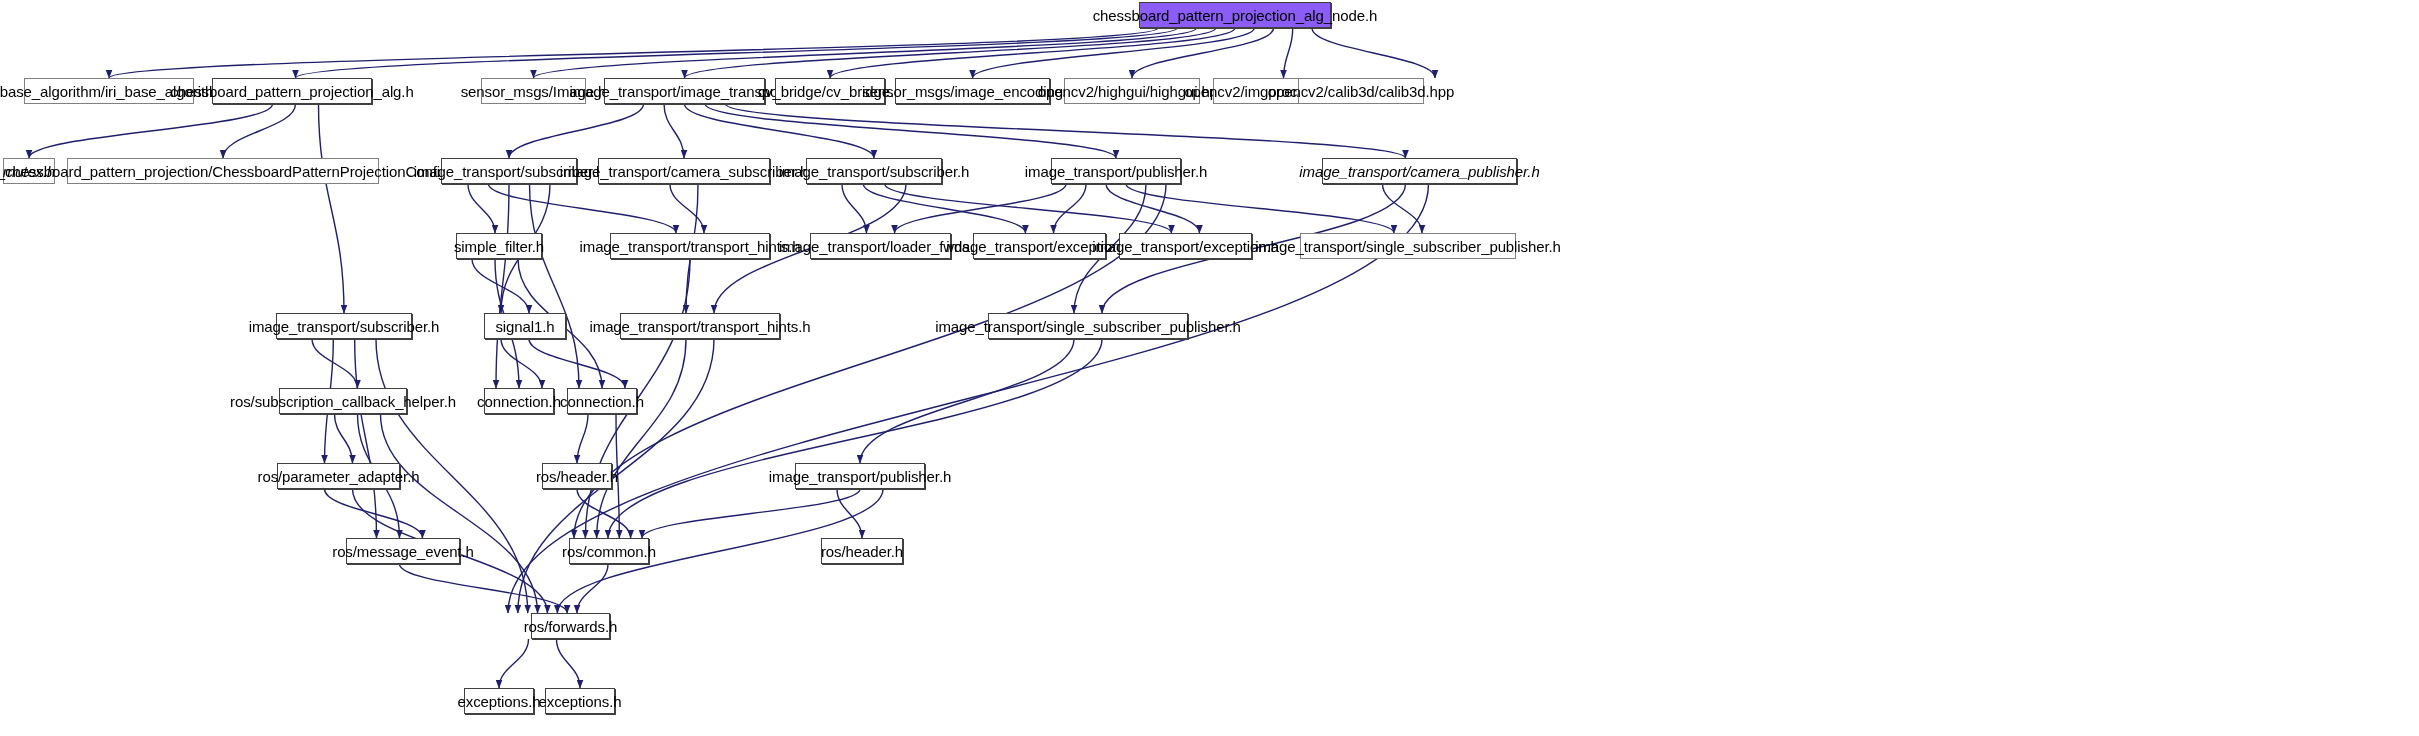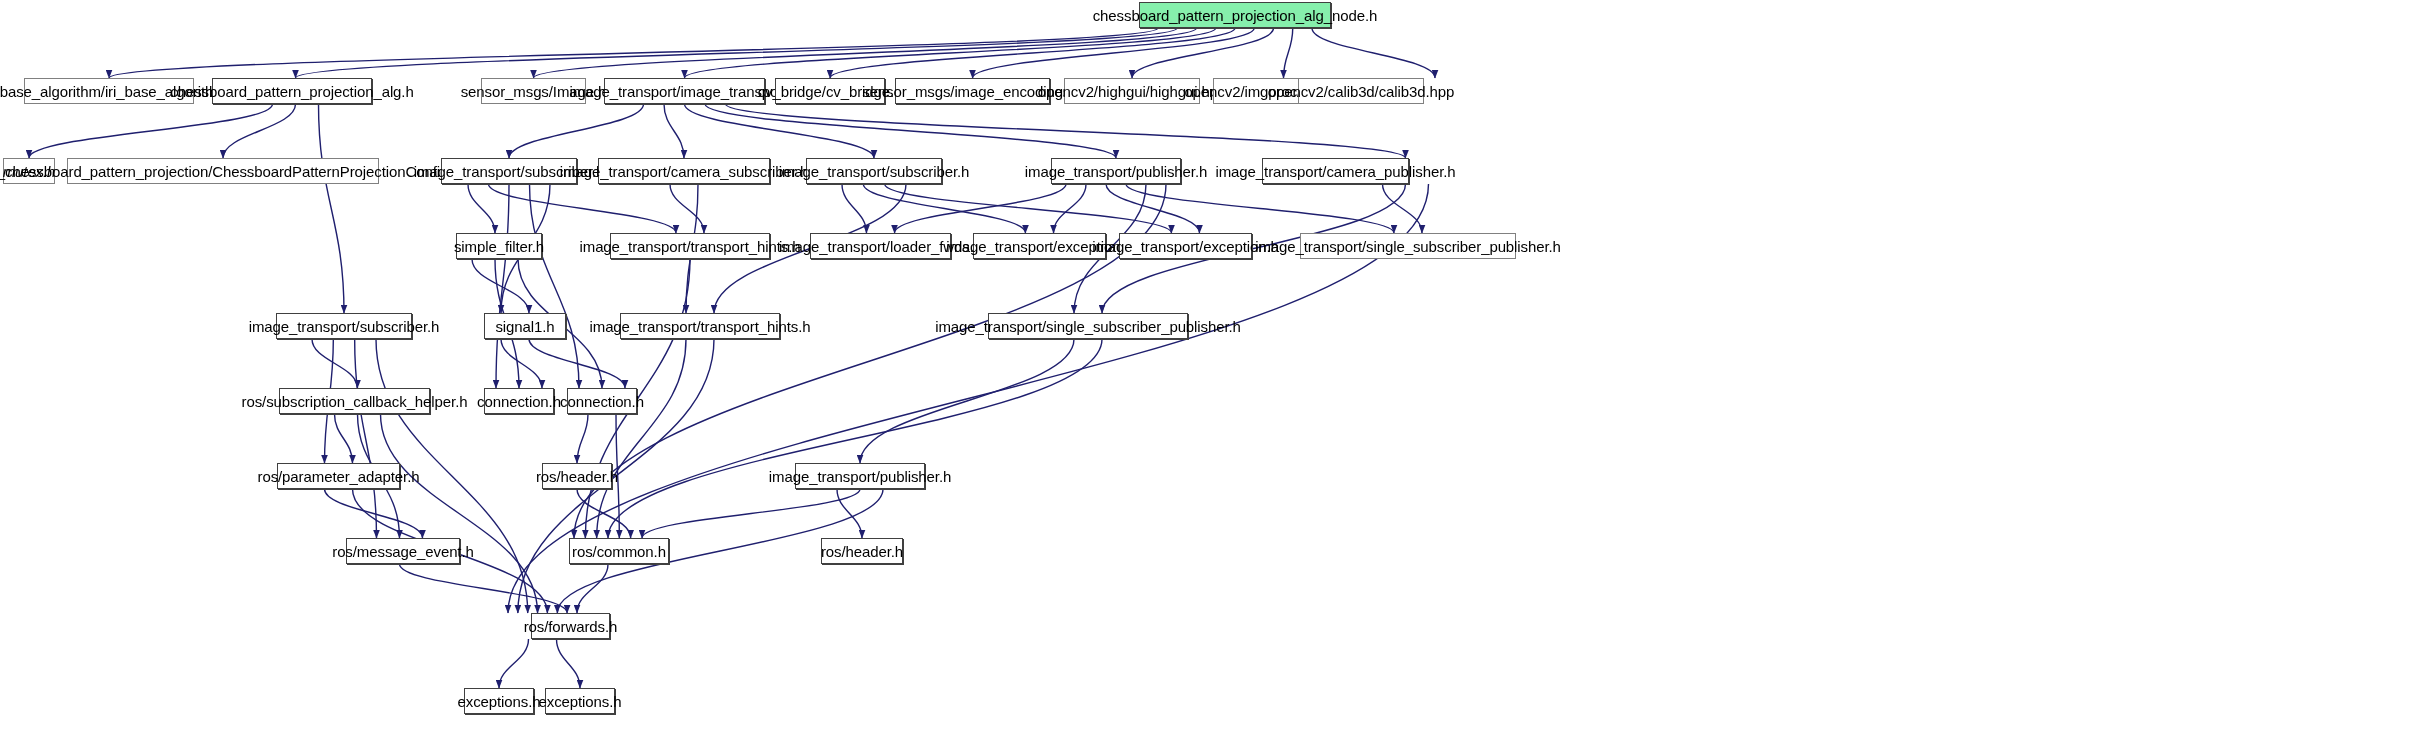--- a/index.html
+++ b/index.html
@@ -16,21 +16,21 @@
     line-height:1;
     display:flex;
     align-items:center;
     justify-content:center;
     white-space:nowrap;
     height:26px;
     padding:0 7px;
     letter-spacing:-0.1px;
   }
   .node.solid{border:1px solid #404040;box-shadow:1px 1px 0 0 #404040;}
-  .node.root{background:#86efac;border:1px solid #404040;box-shadow:1px 1px 0 0 #404040;}
+  .node.root{background:#8b5cf6;border:1px solid #404040;box-shadow:1px 1px 0 0 #404040;}
 </style>
 </head>
 <body>
 
 <div id="graph">
   <svg id="edges" viewBox="0 0 2419 736">
     <defs>
       <marker id="arrow" markerWidth="9" markerHeight="7" refX="8.5" refY="3.5" orient="auto" markerUnits="userSpaceOnUse">
         <path d="M0,0 L9,3.5 L0,7 z" fill="#1f1f6e"></path>
       </marker>
@@ -114,37 +114,37 @@
       <div class="node solid" style="left: 895px; top: 78px; width: 155px;">sensor_msgs/image_encodings.h</div>
       <div class="node " style="left: 1064px; top: 78px; width: 136px;">opencv2/highgui/highgui.hpp</div>
       <div class="node " style="left: 1213px; top: 78px; width: 141px;">opencv2/imgproc/imgproc.hpp</div>
       <div class="node " style="left: 1298px; top: 78px; width: 126px;">opencv2/calib3d/calib3d.hpp</div>
       <div class="node " style="left: 3px; top: 158px; width: 52px; font-style: italic;">mutex.h</div>
       <div class="node " style="left: 67px; top: 158px; width: 312px;">iri_chessboard_pattern_projection/ChessboardPatternProjectionConfig.h</div>
       <div class="node solid" style="left: 441px; top: 158px; width: 136px;">image_transport/subscriber.h</div>
       <div class="node solid" style="left: 598px; top: 158px; width: 172px;">image_transport/camera_subscriber.h</div>
       <div class="node solid" style="left: 806px; top: 158px; width: 136px;">image_transport/subscriber.h</div>
       <div class="node solid" style="left: 1051px; top: 158px; width: 130px;">image_transport/publisher.h</div>
-      <div class="node solid" style="left: 1262px; top: 158px; width: 147px;">image_transport/camera_publisher.h</div>
+      <div class="node solid" style="left: 1322px; top: 158px; width: 195px; font-style: italic;">image_transport/camera_publisher.h</div>
       <div class="node solid" style="left: 456px; top: 233px; width: 86px;">simple_filter.h</div>
       <div class="node solid" style="left: 610px; top: 233px; width: 160px;">image_transport/transport_hints.h</div>
       <div class="node solid" style="left: 810px; top: 233px; width: 141px;">image_transport/loader_fwds.h</div>
       <div class="node solid" style="left: 973px; top: 233px; width: 133px;">image_transport/exception.h</div>
       <div class="node solid" style="left: 1119px; top: 233px; width: 133px;">image_transport/exception.h</div>
       <div class="node " style="left: 1300px; top: 233px; width: 216px;">image_transport/single_subscriber_publisher.h</div>
       <div class="node solid" style="left: 276px; top: 313px; width: 136px;">image_transport/subscriber.h</div>
       <div class="node solid" style="left: 484px; top: 313px; width: 82px;">signal1.h</div>
       <div class="node solid" style="left: 620px; top: 313px; width: 160px;">image_transport/transport_hints.h</div>
       <div class="node solid" style="left: 988px; top: 313px; width: 200px;">image_transport/single_subscriber_publisher.h</div>
-      <div class="node solid" style="left: 279px; top: 388px; width: 151px;">ros/subscription_callback_helper.h</div>
+      <div class="node solid" style="left: 279px; top: 388px; width: 128px;">ros/subscription_callback_helper.h</div>
       <div class="node solid" style="left: 484px; top: 388px; width: 70px;">connection.h</div>
       <div class="node solid" style="left: 567px; top: 388px; width: 70px;">connection.h</div>
       <div class="node solid" style="left: 277px; top: 463px; width: 123px;">ros/parameter_adapter.h</div>
       <div class="node solid" style="left: 542px; top: 463px; width: 70px;">ros/header.h</div>
       <div class="node solid" style="left: 795px; top: 463px; width: 130px;">image_transport/publisher.h</div>
       <div class="node solid" style="left: 346px; top: 538px; width: 114px;">ros/message_event.h</div>
-      <div class="node solid" style="left: 569px; top: 538px; width: 100px;">ros/common.h</div>
+      <div class="node solid" style="left: 569px; top: 538px; width: 80px;">ros/common.h</div>
       <div class="node solid" style="left: 821px; top: 538px; width: 82px;">ros/header.h</div>
       <div class="node solid" style="left: 503px; top: 613px; width: 79px; margin-left: 28px;">ros/forwards.h</div>
       <div class="node solid" style="left: 464px; top: 688px; width: 70px;">exceptions.h</div>
       <div class="node solid" style="left: 545px; top: 688px; width: 70px;">exceptions.h</div>
     </div>
 </div>
 
 </body></html>

